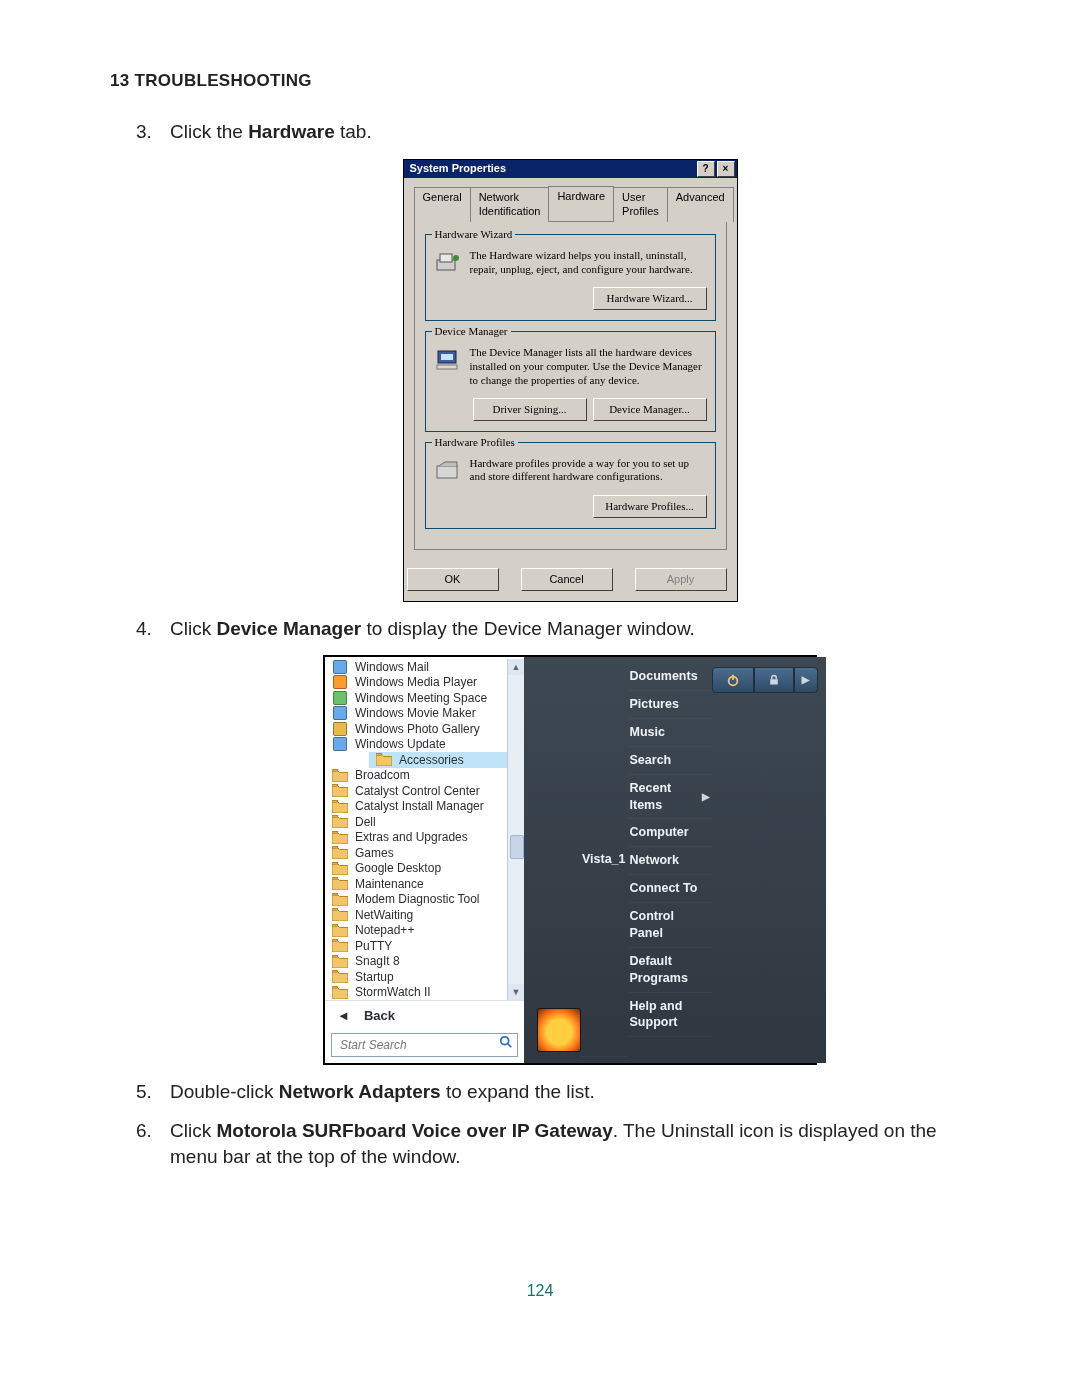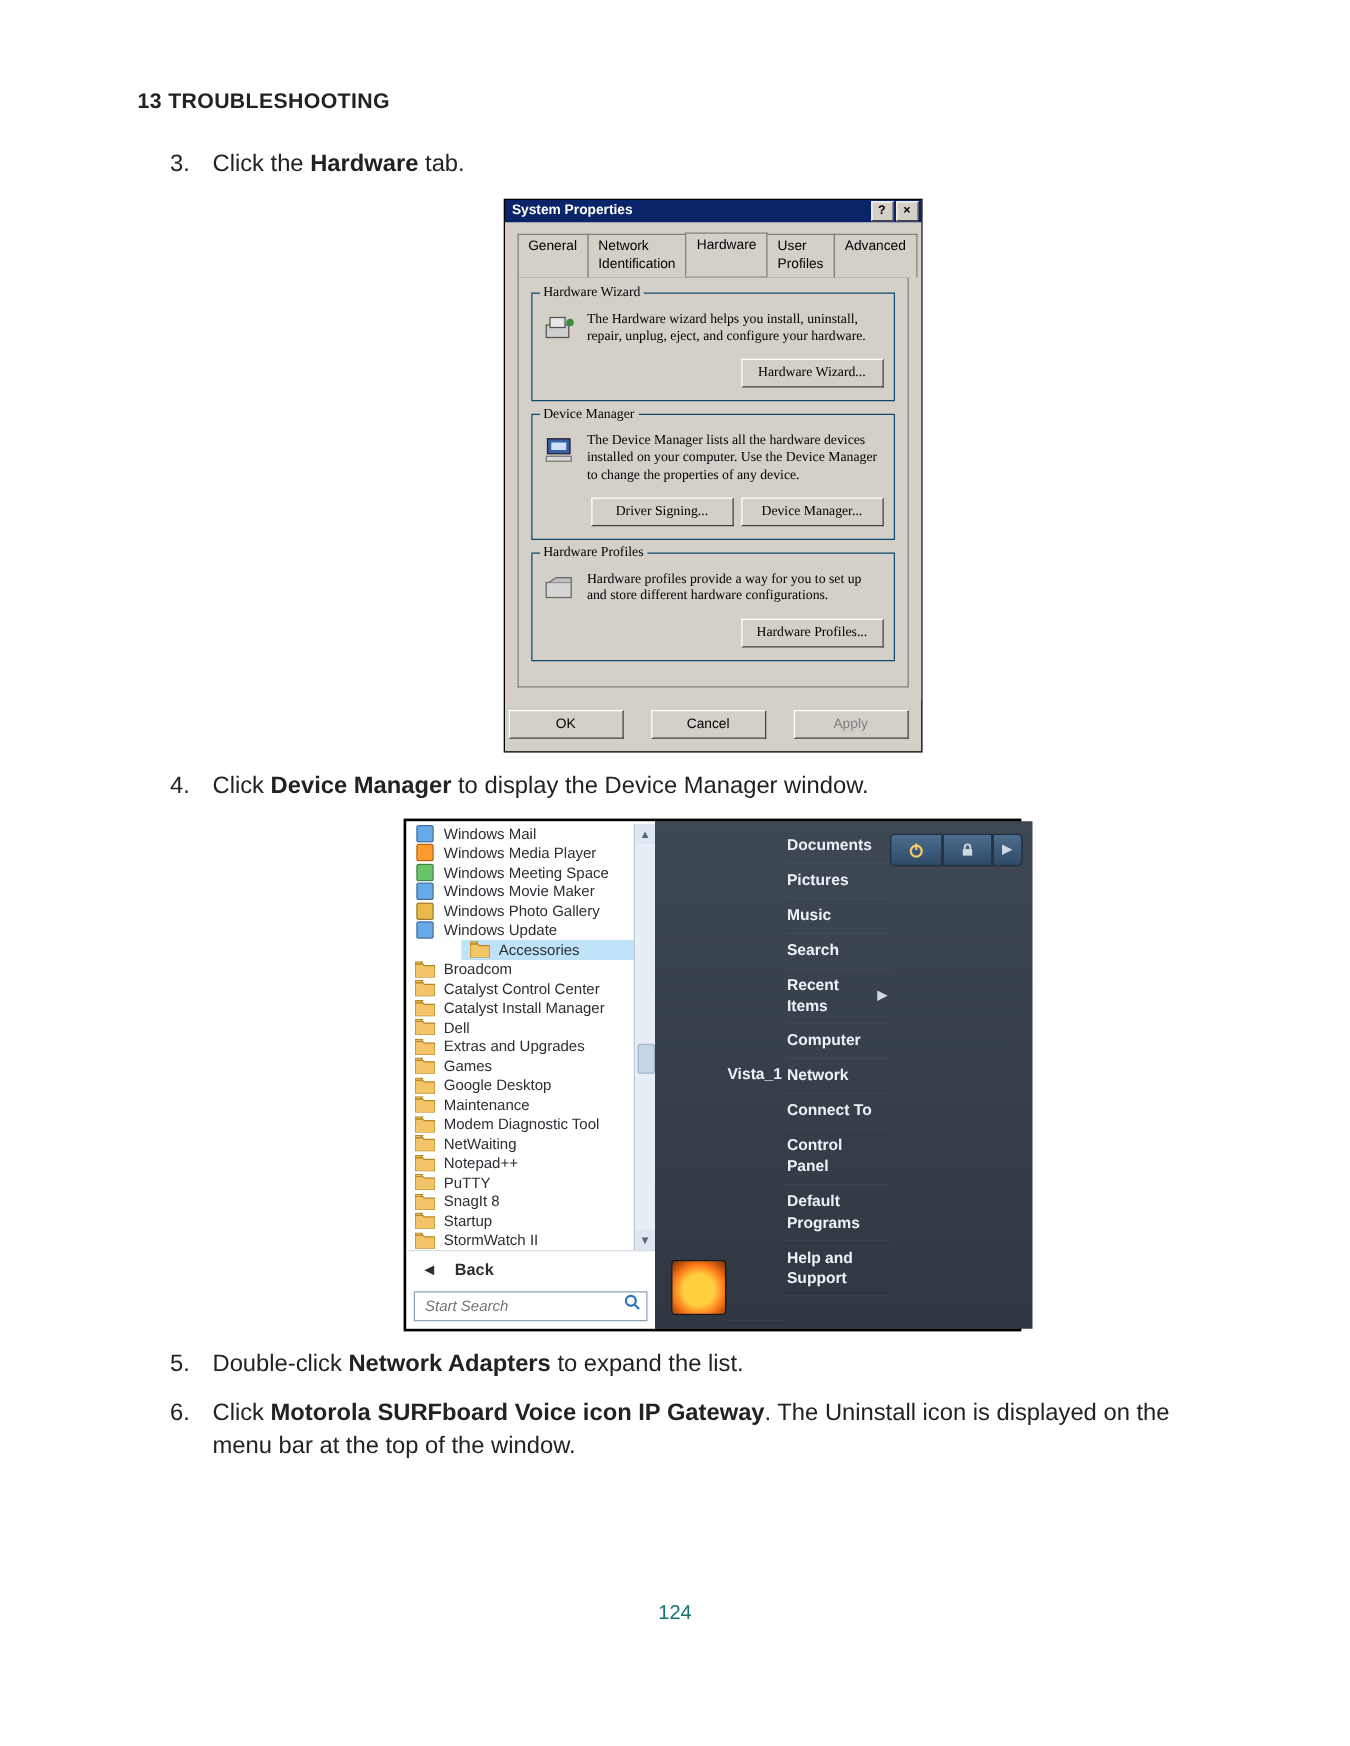--- a/index.html
+++ b/index.html
@@ -584,18 +584,18 @@
       </div>
     </li>
 
     <li>
       <span class="num">5.</span>
       <span><span>Double-click </span><span class="bold">Network Adapters</span><span> to expand the list.</span></span>
     </li>
 
     <li>
       <span class="num">6.</span>
-      <span><span>Click </span><span class="bold">Motorola SURFboard Voice icon IP Gateway</span><span>. The Uninstall icon is displayed on the menu bar at the top of the window.</span></span>
+      <span><span>Click </span><span class="bold">Motorola SURFboard Voice over IP Gateway</span><span>. The Uninstall icon is displayed on the menu bar at the top of the window.</span></span>
     </li>
   </ol>
 
   <div class="page-num">124</div>
 </div>
 
 </body></html>

